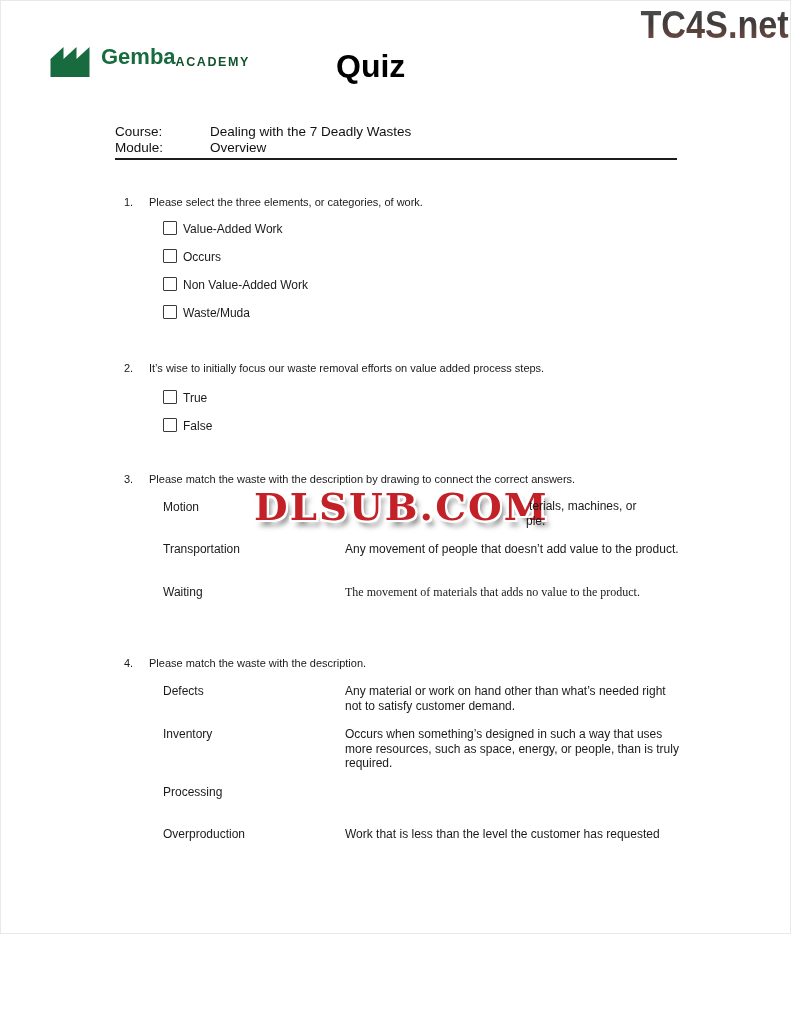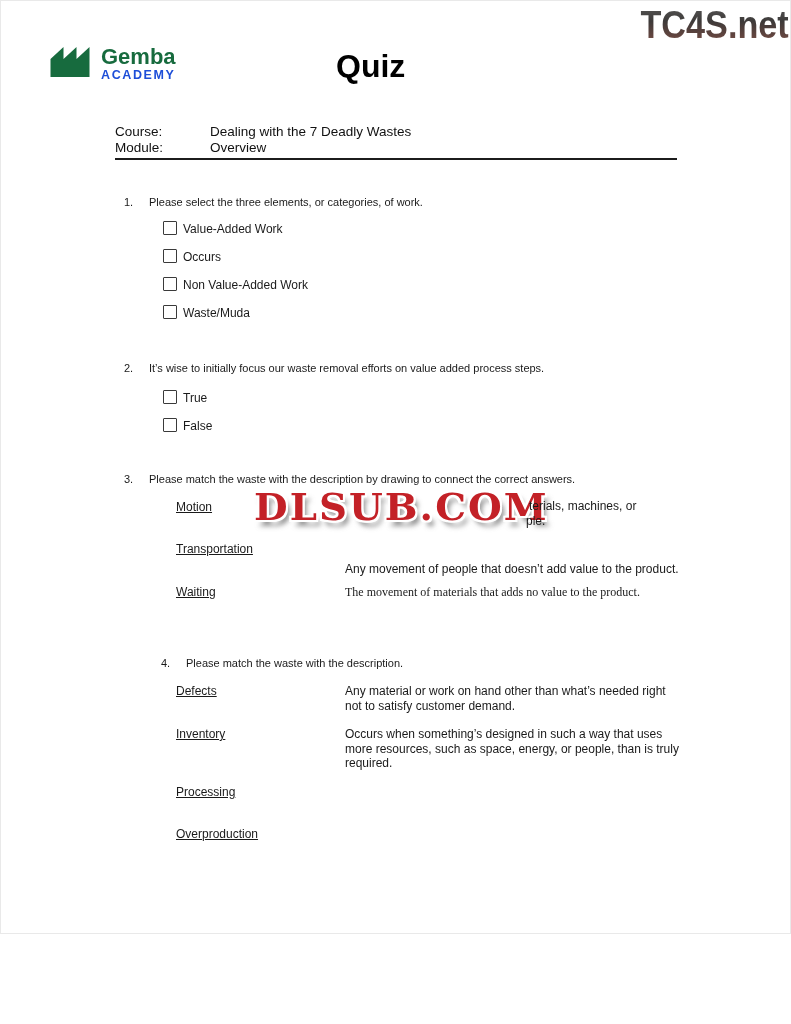--- a/index.html
+++ b/index.html
@@ -30,38 +30,38 @@
     font-family:"Liberation Sans", sans-serif;font-weight:bold;font-size:22px;
     color:#c96165;letter-spacing:0px;
     text-shadow:
       -1px -1px 0 #8a3032, 1px -1px 0 #8a3032, -1px 1px 0 #8a3032, 1px 1px 0 #8a3032,
       -3px -3px 1px #ffffff, 3px -3px 1px #ffffff, -3px 3px 1px #ffffff, 3px 3px 1px #ffffff,
       0 -3px 1px #ffffff, 0 3px 1px #ffffff, -3px 0 1px #ffffff, 3px 0 1px #ffffff,
       4px 5px 3px rgba(95,95,95,.85);
   }
   
   .logo{position:absolute;left:50px;top:46px;display:flex;align-items:flex-start;gap:4px;}
-  .logo-text{display:flex;flex-direction:column;line-height:1;}
+  .logo-text{display:flex;flex-direction:row;line-height:1;align-items:flex-end;}
   .logo-brand{font-weight:bold;font-size:22px;color:#176b3e;letter-spacing:0;}
-  .logo-sub{font-weight:bold;font-size:12.5px;color:#1d4ed8;letter-spacing:1.6px;margin-top:1px;}
+  .logo-sub{font-weight:bold;font-size:12.5px;color:#14532d;letter-spacing:1.6px;margin-top:1px;}
   .title{position:absolute;left:336px;top:48px;font-size:32px;font-weight:bold;color:#000;}
   
   .meta{position:absolute;left:115px;top:124px;font-size:13.5px;color:#111;}
   .meta-row{display:flex;line-height:16px;}
   .meta-label{width:95px;}
   .rule{position:absolute;left:115px;top:158px;width:562px;height:2px;background:#1c1c1c;}
   
   .qhead{position:absolute;left:124px;font-size:11px;color:#1a1a1a;white-space:nowrap;}
   .qnum{display:inline-block;width:25px;}
   .opt{position:absolute;left:163px;font-size:12px;white-space:nowrap;}
   .checkbox{
     display:inline-block;width:12px;height:12px;border:1.4px solid #3a3a3a;border-radius:1px;
     background:#fff;margin-right:6px;vertical-align:-2px;
   }
-  .term{position:absolute;left:176px;font-size:12px;white-space:nowrap;text-decoration:underline;}
+  .term{position:absolute;left:163px;font-size:12px;white-space:nowrap;}
   .desc{position:absolute;left:345px;width:340px;font-size:12px;line-height:14.6px;}
   .frag{position:absolute;font-size:12px;white-space:nowrap;}
 </style>
 </head>
 <body>
 
 <div class="page">
 
   <div class="wm-tc4s">TC4S.net</div>
   <div class="wm-dlsub">DLSUB.COM</div>
@@ -120,31 +120,32 @@
   </div>
 
   <div class="qhead" style="top:473px;">
     <span class="qnum">3.</span><span>Please match the waste with the description by drawing to connect the correct answers.</span>
   </div>
   <div class="term" style="top:500px;">Motion</div>
   <span class="frag" style="left:529px;top:499px;">terials, machines, or</span>
   <span class="frag" style="left:526px;top:514px;">ple.</span>
 
   <div class="term" style="top:542px;">Transportation</div>
-  <div class="desc" style="top:562px;">Any movement of people that doesn’t add value to the product.</div>
+  <div class="desc" style="top:542px;">Any movement of people that doesn’t add value to the product.</div>
 
   <div class="term" style="top:585px;">Waiting</div>
   <div class="desc" style="top:585px;font-family:Liberation Serif, serif;">The movement of materials that adds no value to the product.</div>
 
-  <div class="qhead" style="top:657px;margin-left:37px;">
+  <div class="qhead" style="top:657px;">
     <span class="qnum">4.</span><span>Please match the waste with the description.</span>
   </div>
   <div class="term" style="top:684px;">Defects</div>
   <div class="desc" style="top:684px;">Any material or work on hand other than what’s needed right not to satisfy customer demand.</div>
 
   <div class="term" style="top:727px;">Inventory</div>
   <div class="desc" style="top:727px;">Occurs when something’s designed in such a way that uses more resources, such as space, energy, or people, than is truly required.</div>
 
   <div class="term" style="top:785px;">Processing</div>
 
   <div class="term" style="top:827px;">Overproduction</div>
+  <div class="desc" style="top:827px;">Work that is less than the level the customer has requested</div>
 
 </div>
 
 </body></html>

